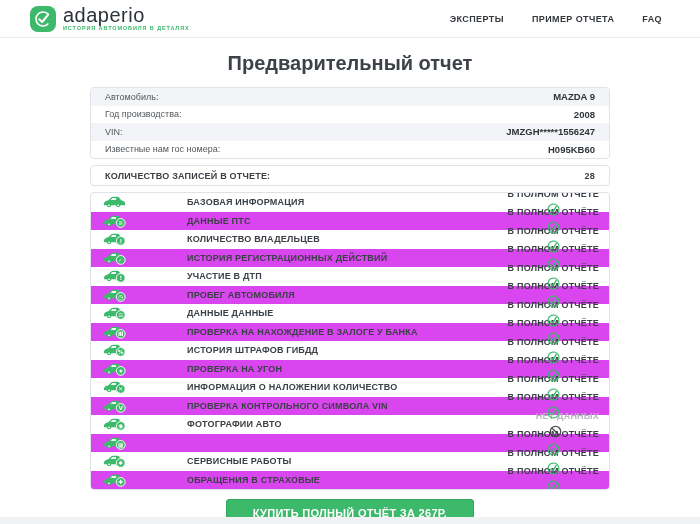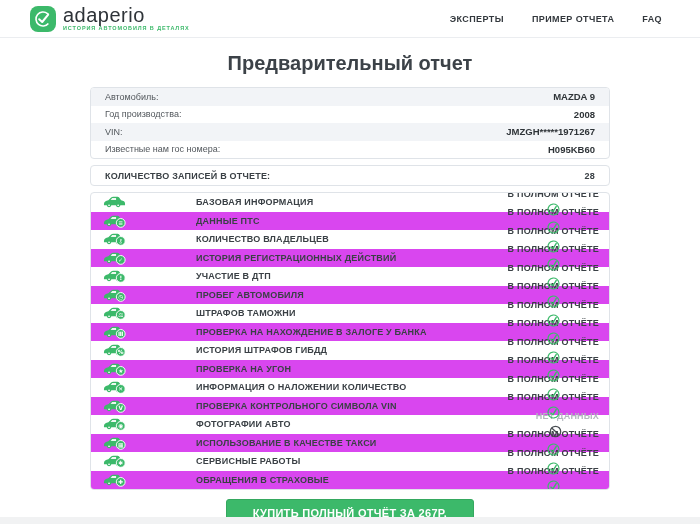--- a/index.html
+++ b/index.html
@@ -31,21 +31,21 @@
   .info-label { font-size:9px; color:#52575c; }
   .info-value { font-size:9.5px; font-weight:bold; color:#2f3438; }
 
   .count-row { display:flex; align-items:center; justify-content:space-between;
                height:19px; padding:0 14px; }
   .count-label, .count-value { font-size:9px; font-weight:bold; color:#3a4045; letter-spacing:.2px; }
 
   .section-row { display:flex; align-items:center; height:18.5px; padding:0 10px 0 12px; }
   .section-row.alt { background:#d946ef; }
   .car-icon-slot { width:26px; display:flex; align-items:center; flex:0 0 26px; }
-  .section-label { font-size:9px; font-weight:bold; color:#3a4045; letter-spacing:.2px; margin-left:22px;padding-left:45px; }
+  .section-label { font-size:9px; font-weight:bold; color:#3a4045; letter-spacing:.2px; margin-left:13px;padding-left:45px; }
   .section-status { margin-left:auto; display:flex; align-items:center; gap:4px;flex-direction:column; }
   .status-text { font-size:9px; font-weight:bold; color:#3a4045; letter-spacing:.2px; }
   .status-text.nodata { color:#b2b8be; font-weight:bold;padding-left:24px; }
   .status-icon-slot { display:flex; align-items:center; }
 
   
   .buy-wrap { display:flex; justify-content:center; margin-top:9px; }
   .buy-button { background:#3cb96a; border:1px solid #35a85f; border-radius:3px; color:#fff;
                 font-size:11px; font-weight:bold; letter-spacing:.3px; padding:7px 26px;
                 cursor:pointer; font-family:inherit; }
@@ -87,21 +87,21 @@
     <span class="info-value">MAZDA 9</span>
   </div>
 
   <div class="info-row">
     <span class="info-label">Год производства:</span>
     <span class="info-value">2008</span>
   </div>
 
   <div class="info-row alt">
     <span class="info-label">VIN:</span>
-    <span class="info-value">JMZGH*****1971267</span>
+    <span class="info-value">JMZGH*****1556247</span>
   </div>
 
   <div class="info-row">
     <span class="info-label">Известные нам гос номера:</span>
     <span class="info-value">H095KB60</span>
   </div>
 </div>
 
   <div class="card">
     <div class="count-row">
@@ -272,21 +272,21 @@
              C15.7 1.5 16.7 2 17.4 3 L18.9 5.1 C21.4 5.5 23 6.6 23 8.6 L23 10.4 L1 10.4 Z" fill="#3cb96a"></path>
     <path d="M9.6 2.8 L13.6 2.8 L13.6 5 L8 5 Z" fill="#ffffff" opacity="0.9"></path>
     <circle cx="6.3" cy="10.4" r="2.1" fill="#3cb96a"></circle>
     <circle cx="6.3" cy="10.4" r="0.9" fill="#ffffff"></circle>
     <circle cx="15.8" cy="10.4" r="2.1" fill="#3cb96a"></circle>
     <circle cx="15.8" cy="10.4" r="0.9" fill="#ffffff"></circle>
     <circle cx="18.5" cy="9" r="4.6" fill="#3cb96a" stroke="#ffffff" stroke-width="1"></circle>
        <text x="18.5" y="11.1" text-anchor="middle" font-size="6" font-family="DejaVu Sans,sans-serif" fill="#ffffff" font-weight="bold">⚖</text>
           </svg>
         </span>
-    <span class="section-label">ШТРАФОВ ТАМОЖНИ</span>
+    <span class="section-label">ДАННЫЕ ДАННЫЕ</span>
     <span class="section-status">
       <span class="status-text">В ПОЛНОМ ОТЧЁТЕ</span>
       <span class="status-icon-slot">
             <svg width="13" height="13" viewBox="0 0 14 14" style="transform:rotate(-8deg)">
     <circle cx="7" cy="7" r="5.9" fill="none" stroke="#3cb96a" stroke-width="1.3"></circle>
     <path d="M4.1 7.3 L6.2 9.3 L10.4 4.2" fill="none" stroke="#3cb96a" stroke-width="1.5" stroke-linecap="round" stroke-linejoin="round"></path>
             </svg>
           </span>
     </span>
   </div>
@@ -454,21 +454,20 @@
              C15.7 1.5 16.7 2 17.4 3 L18.9 5.1 C21.4 5.5 23 6.6 23 8.6 L23 10.4 L1 10.4 Z" fill="#3cb96a"></path>
     <path d="M9.6 2.8 L13.6 2.8 L13.6 5 L8 5 Z" fill="#ffffff" opacity="0.9"></path>
     <circle cx="6.3" cy="10.4" r="2.1" fill="#3cb96a"></circle>
     <circle cx="6.3" cy="10.4" r="0.9" fill="#ffffff"></circle>
     <circle cx="15.8" cy="10.4" r="2.1" fill="#3cb96a"></circle>
     <circle cx="15.8" cy="10.4" r="0.9" fill="#ffffff"></circle>
     <circle cx="18.5" cy="9" r="4.6" fill="#3cb96a" stroke="#ffffff" stroke-width="1"></circle>
        <text x="18.5" y="11.1" text-anchor="middle" font-size="6" font-family="DejaVu Sans,sans-serif" fill="#ffffff" font-weight="bold">▦</text>
           </svg>
         </span>
-    <span class="section-label">ИСПОЛЬЗОВАНИЕ В КАЧЕСТВЕ ТАКСИ</span>
     <span class="section-status">
       <span class="status-text">В ПОЛНОМ ОТЧЁТЕ</span>
       <span class="status-icon-slot">
             <svg width="13" height="13" viewBox="0 0 14 14" style="transform:rotate(-8deg)">
     <circle cx="7" cy="7" r="5.9" fill="none" stroke="#3cb96a" stroke-width="1.3"></circle>
     <path d="M4.1 7.3 L6.2 9.3 L10.4 4.2" fill="none" stroke="#3cb96a" stroke-width="1.5" stroke-linecap="round" stroke-linejoin="round"></path>
             </svg>
           </span>
     </span>
   </div>

